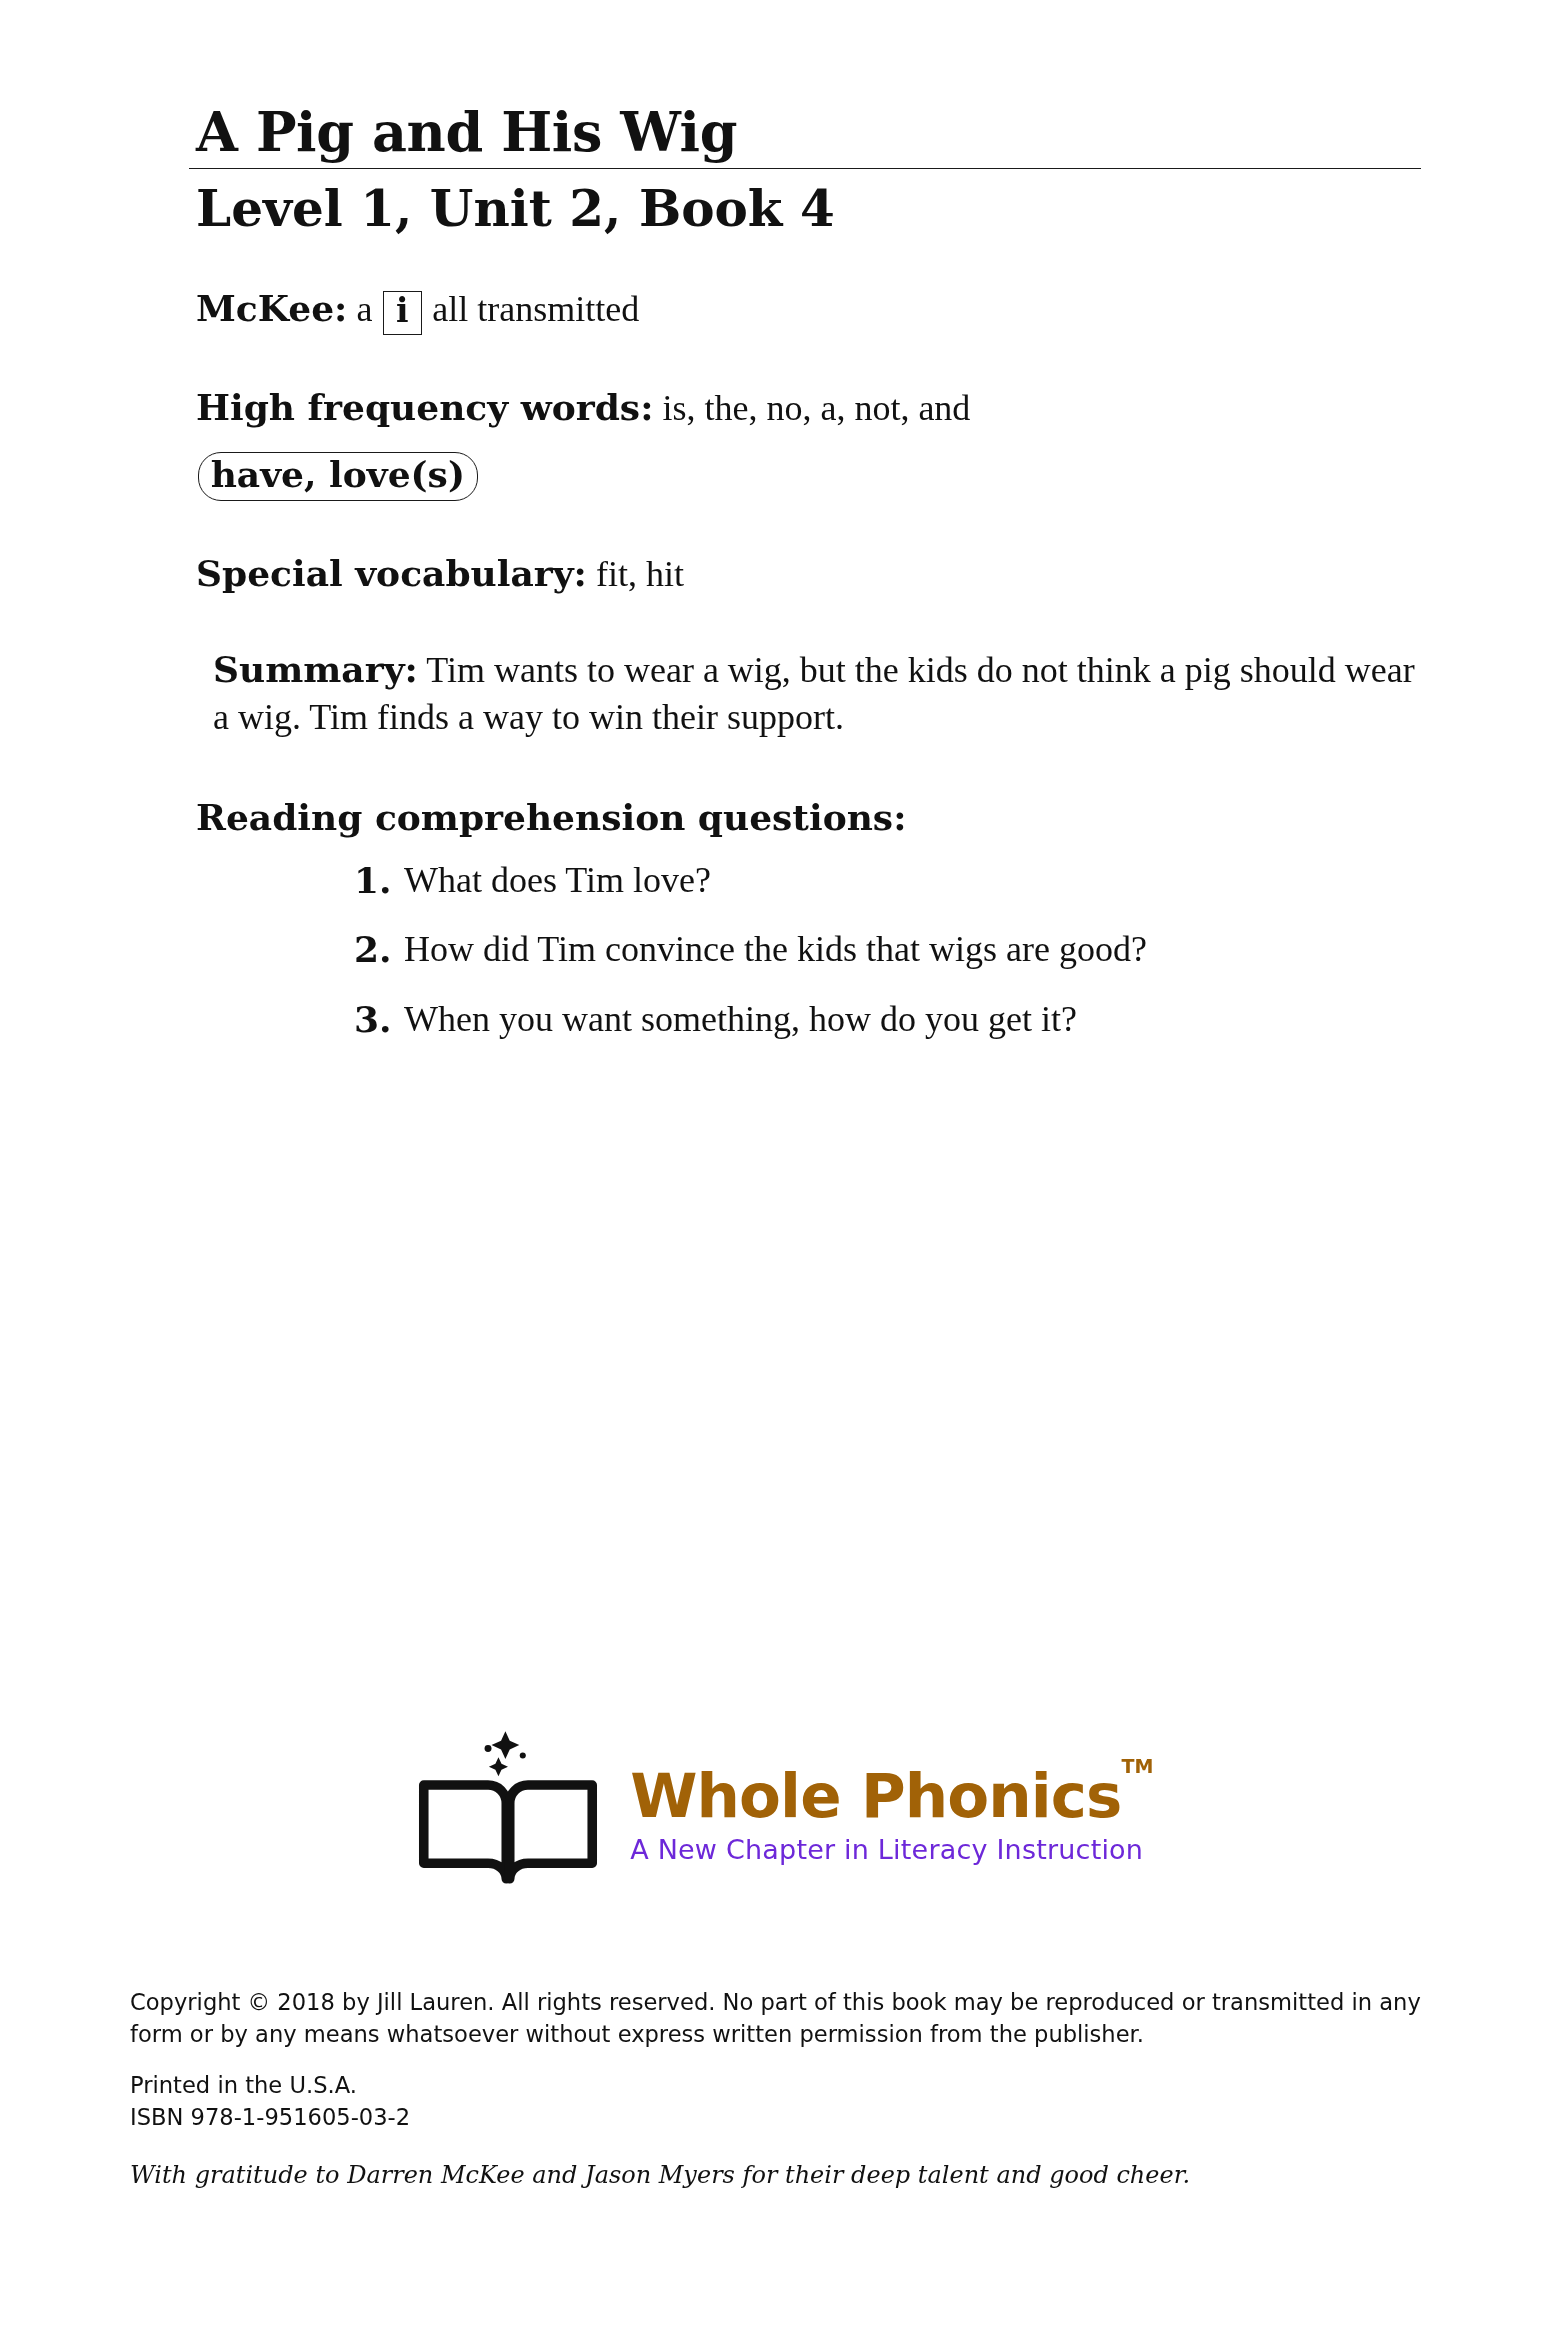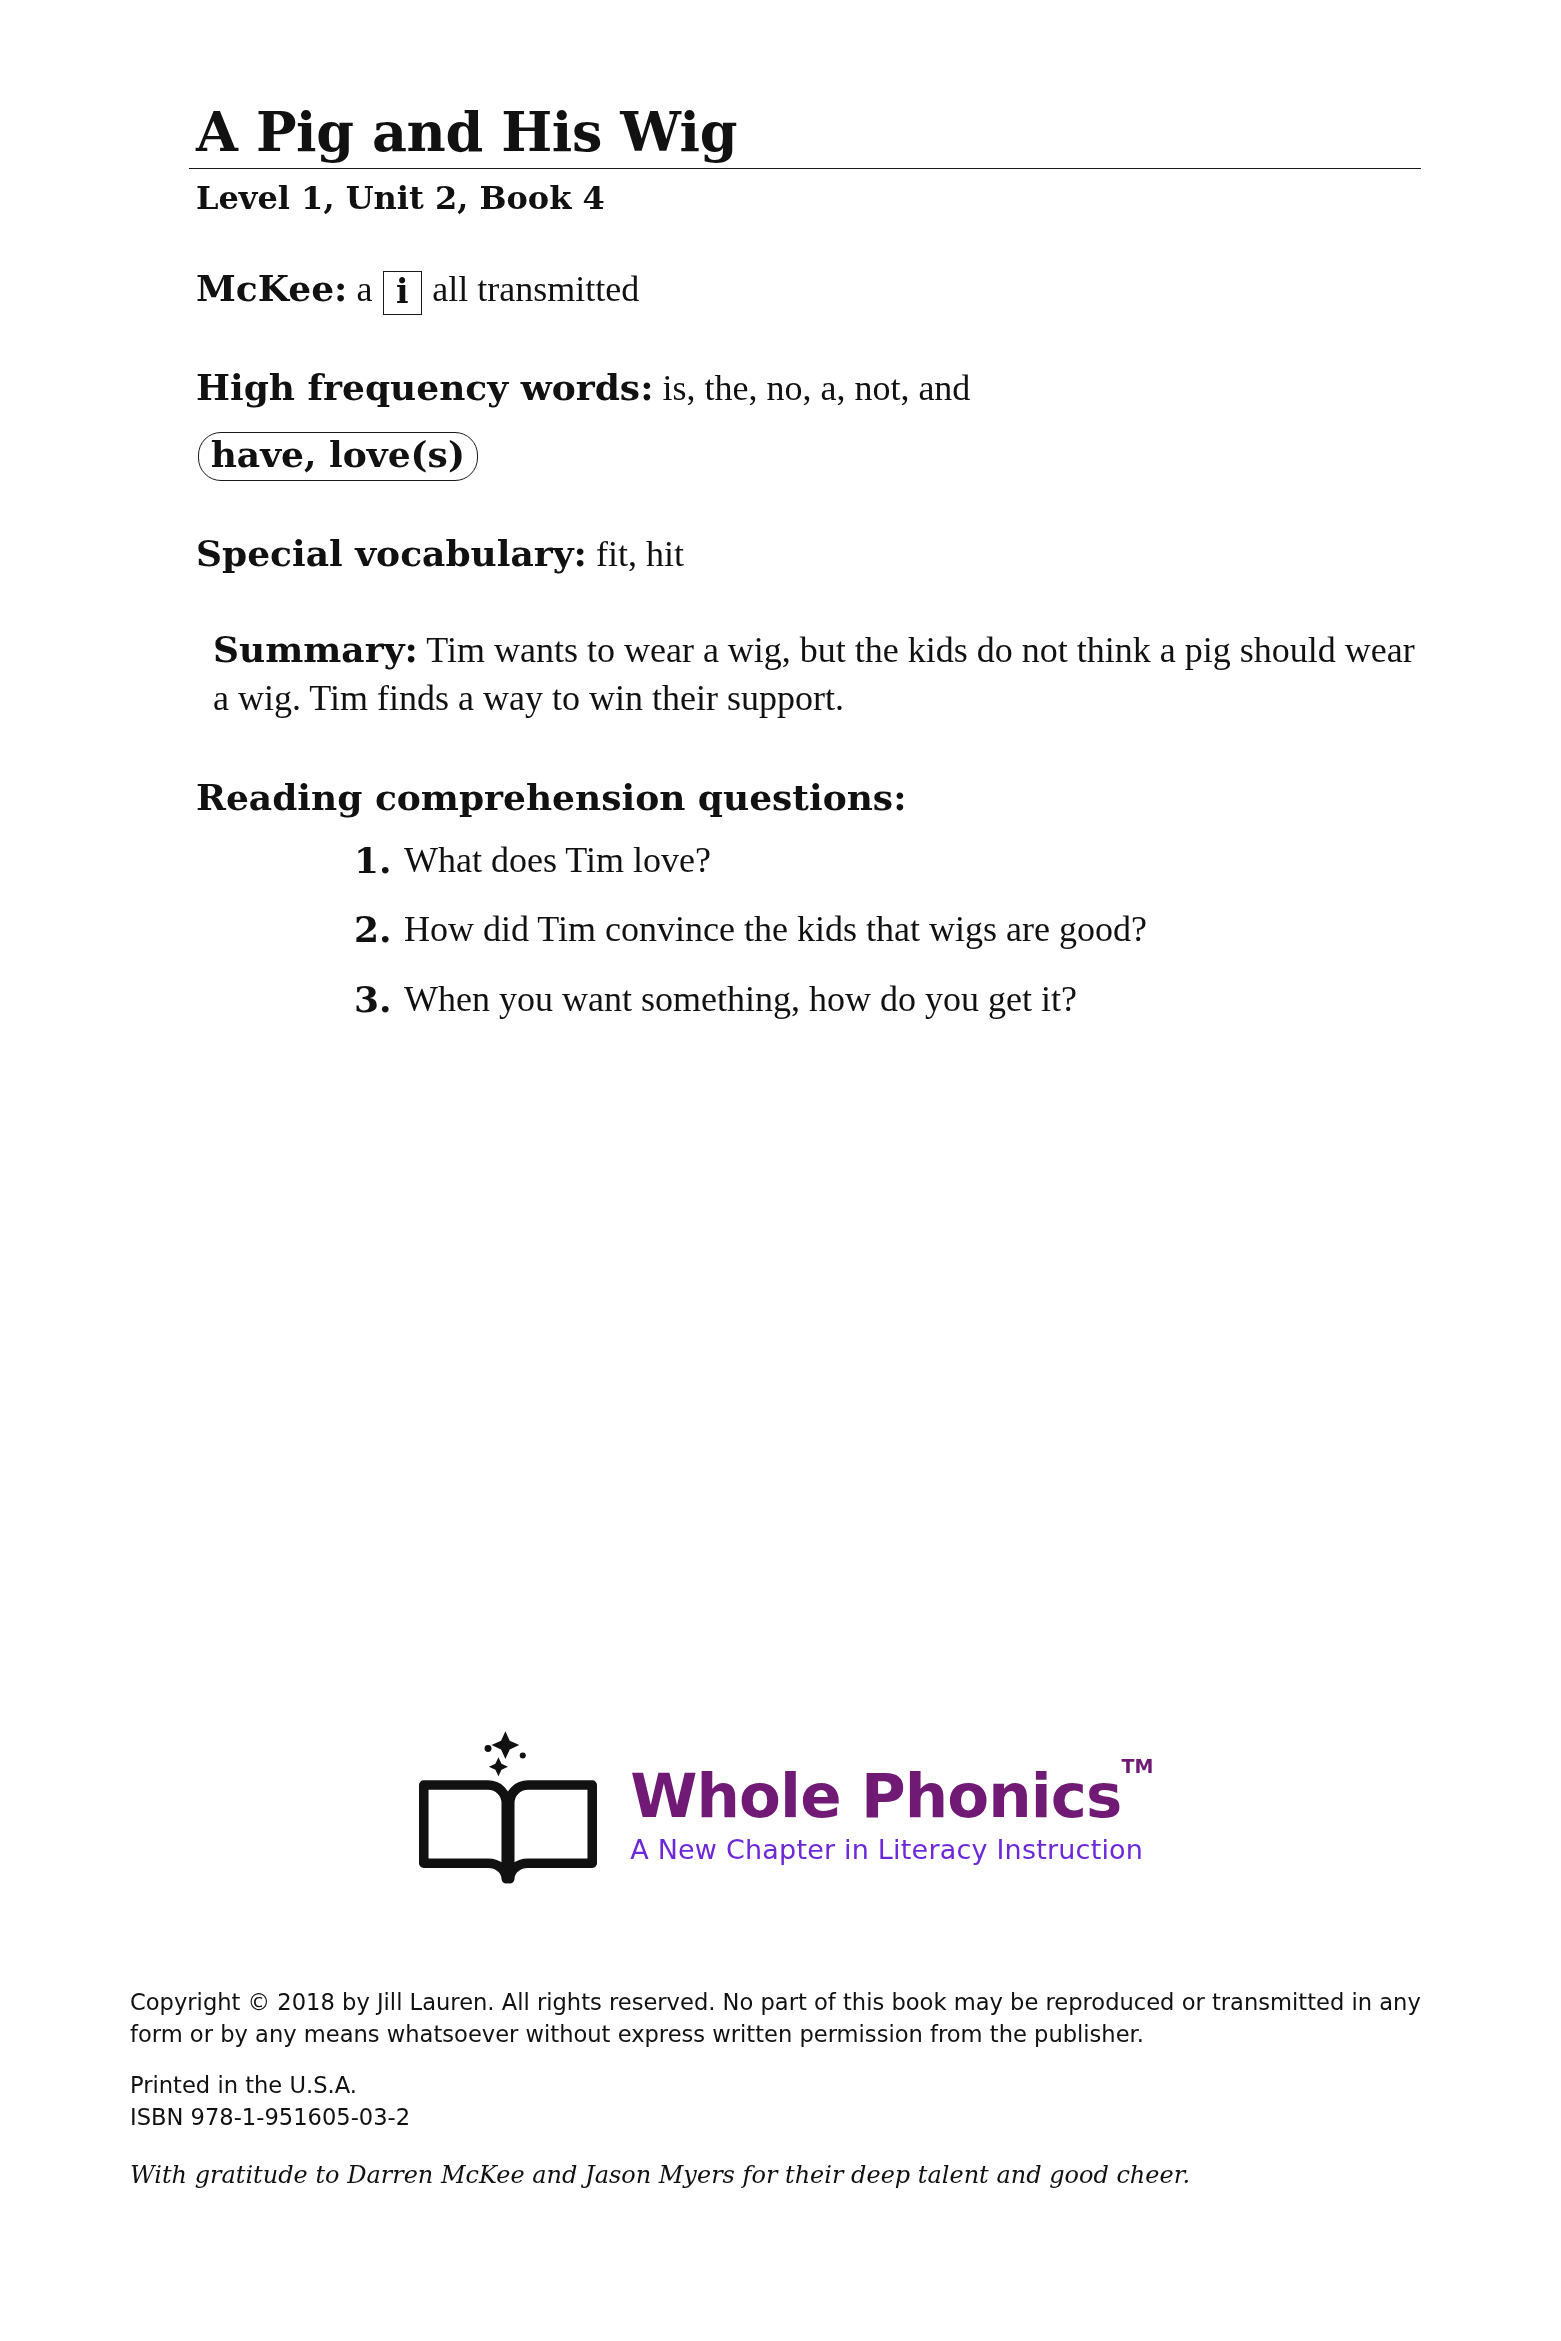--- a/index.html
+++ b/index.html
@@ -41,21 +41,21 @@
   }
   .title-rule {
     border: none;
     border-top: 1.7px solid #1a1a1a;
     margin: 7px 0 12px 0;
     width: 1232px;
   }
   .subtitle {
     font-family: "DejaVu Serif", "Liberation Serif", serif;
     font-weight: bold;
-    font-size: 32px;
+    font-size: 50px;
     line-height: 1.1;
     margin: 0 0 0 7px;
   }
 
   
   .field {
     margin: 49px 0 0 7px;
     font-size: 36px;
     line-height: 1.28;
   }
@@ -155,21 +155,21 @@
     align-items: flex-start;
     margin-top: 8.7px;
   }
   .logo-name {
     font-family: "DejaVu Sans", "Liberation Sans", sans-serif;
     font-weight: bold;
     font-size: 61px;
     letter-spacing: -0.9px;
     line-height: 1;
     position: relative;
-    color: #701a75;
+    color: #a16207;
   }
   .logo-tm {
     font-family: "DejaVu Sans", "Liberation Sans", sans-serif;
     font-size: 19px;
     font-weight: bold;
     vertical-align: super;
     position: relative;
     top: -22.6px;
     letter-spacing: 0;
   }

